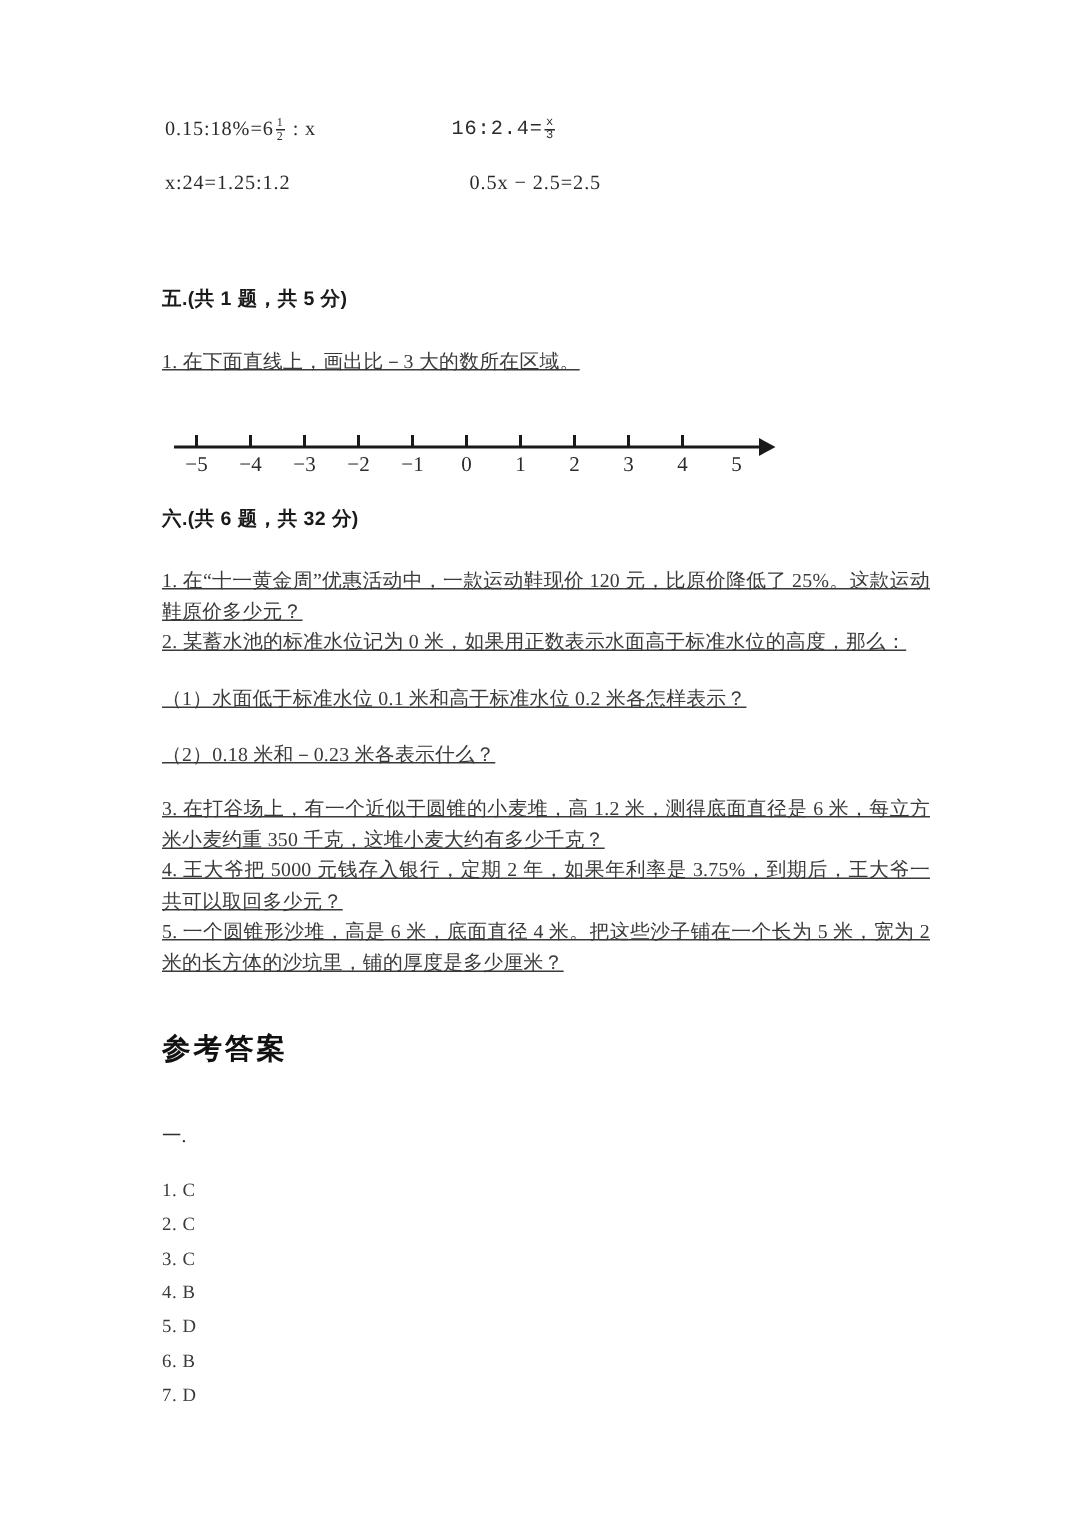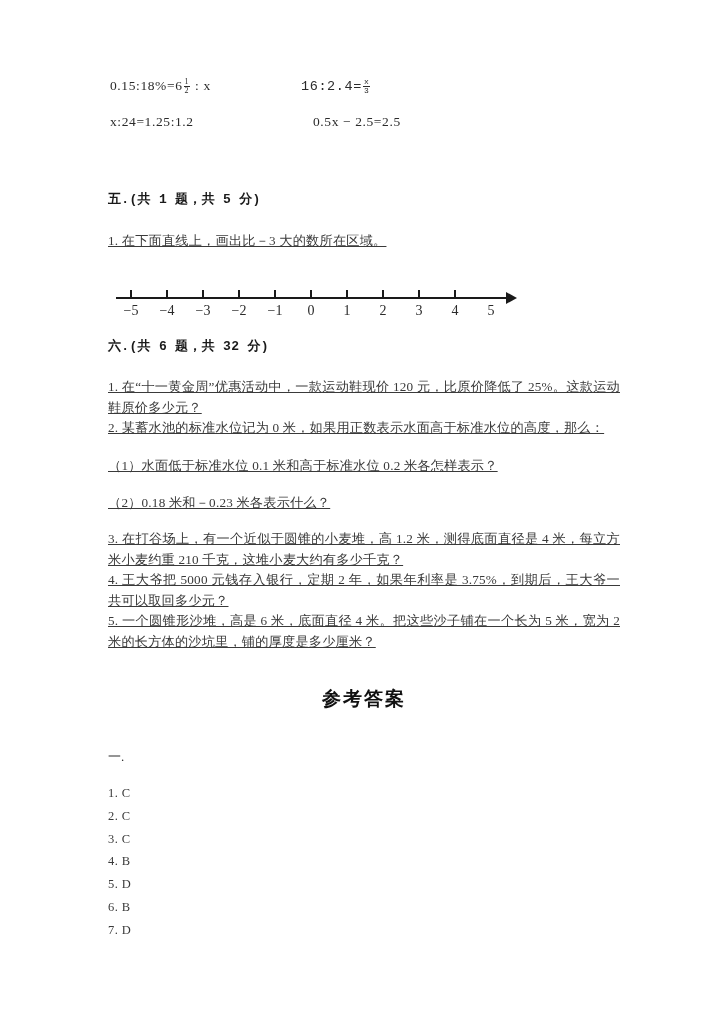--- a/index.html
+++ b/index.html
@@ -50,21 +50,21 @@
     text-align: center;
     font-size: 8px;
     line-height: 1.05;
     margin: 0 1px;
   }
   .frac .num { display: block; padding: 0 1px; }
   .frac .den { display: block; border-top: 1px solid #2b2b2b; padding: 0 1px; }
 
   
   .sec-head {
-    font-family: Liberation Mono, monospace;
+    font-family: Liberation Sans, sans-serif;
     font-weight: bold;
     font-size: 13px;
     color: #1a1a1a;
     letter-spacing: .3px;
   }
   .q {
     font-size: 13.2px;
     line-height: 1.62;
     color: #3a3a3a;
     text-align: justify;
@@ -119,21 +119,21 @@
     top: 22px;
     font-family: "Liberation Serif", serif;
     font-size: 14px;
     color: #2b2b2b;
     transform: translateX(-50%);
     white-space: nowrap;
   }
 
   
   .ans-title {
-    text-align: center;
+    text-align: left;
     font-family: "DejaVu Sans", sans-serif;
     font-weight: bold;
     font-size: 19px;
     color: #111;
     letter-spacing: 2px;
     margin-top: 34px;
   }
   .ans-sec {
     font-family: "Liberation Serif", serif;
     font-size: 13px;
@@ -204,21 +204,21 @@
     <div class="sec-head">六.(共 6 题，共 32 分)</div>
     <div class="gap-b"></div>
 
     <div class="q q-tight">1. 在“十一黄金周”优惠活动中，一款运动鞋现价 120 元，比原价降低了 25%。这款运动鞋原价多少元？</div>
     <div class="q q-tight">2. 某蓄水池的标准水位记为 0 米，如果用正数表示水面高于标准水位的高度，那么：</div>
     <div class="gap-c"></div>
     <div class="q">（1）水面低于标准水位 0.1 米和高于标准水位 0.2 米各怎样表示？</div>
     <div class="gap-c"></div>
     <div class="q">（2）0.18 米和－0.23 米各表示什么？</div>
     <div class="gap-c"></div>
-    <div class="q q-tight">3. 在打谷场上，有一个近似于圆锥的小麦堆，高 1.2 米，测得底面直径是 4 米，每立方米小麦约重 210 千克，这堆小麦大约有多少千克？</div>
+    <div class="q q-tight">3. 在打谷场上，有一个近似于圆锥的小麦堆，高 1.2 米，测得底面直径是 6 米，每立方米小麦约重 350 千克，这堆小麦大约有多少千克？</div>
     <div class="q q-tight">4. 王大爷把 5000 元钱存入银行，定期 2 年，如果年利率是 3.75%，到期后，王大爷一共可以取回多少元？</div>
     <div class="q q-tight">5. 一个圆锥形沙堆，高是 6 米，底面直径 4 米。把这些沙子铺在一个长为 5 米，宽为 2 米的长方体的沙坑里，铺的厚度是多少厘米？</div>
 
     <div class="ans-title">参考答案</div>
     <div class="ans-sec">一.</div>
 
     <div class="ans-list">
       <div class="ans-item">1. C</div>
       <div class="ans-item">2. C</div>
       <div class="ans-item">3. C</div>

